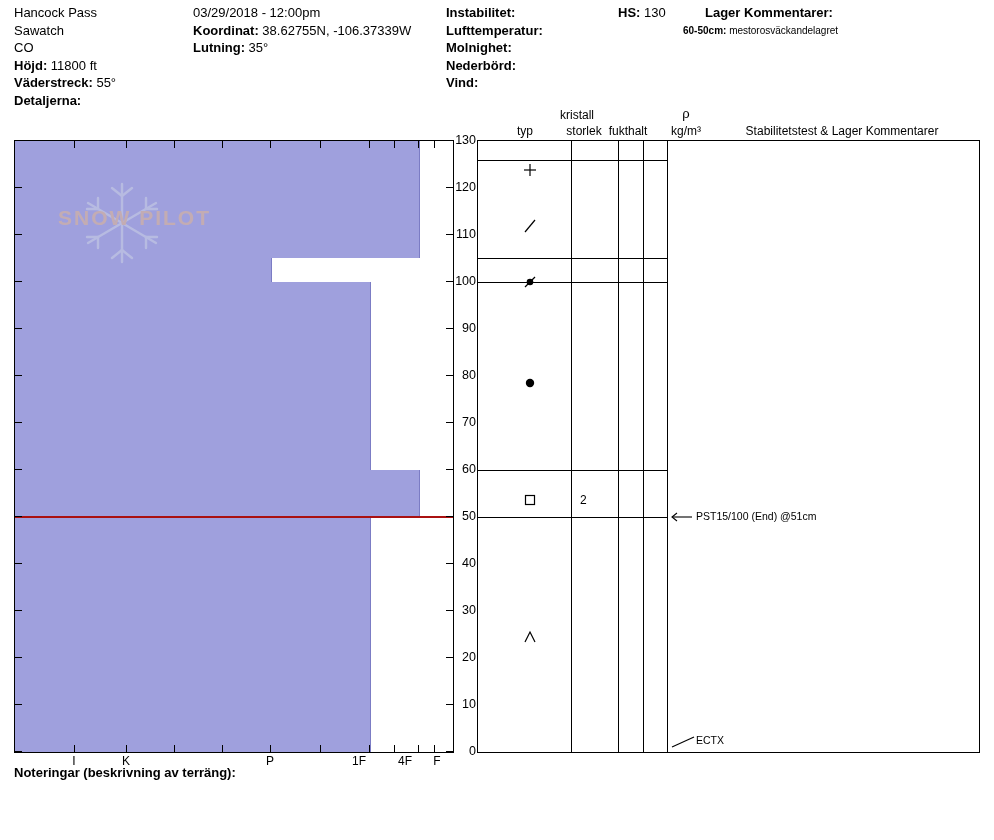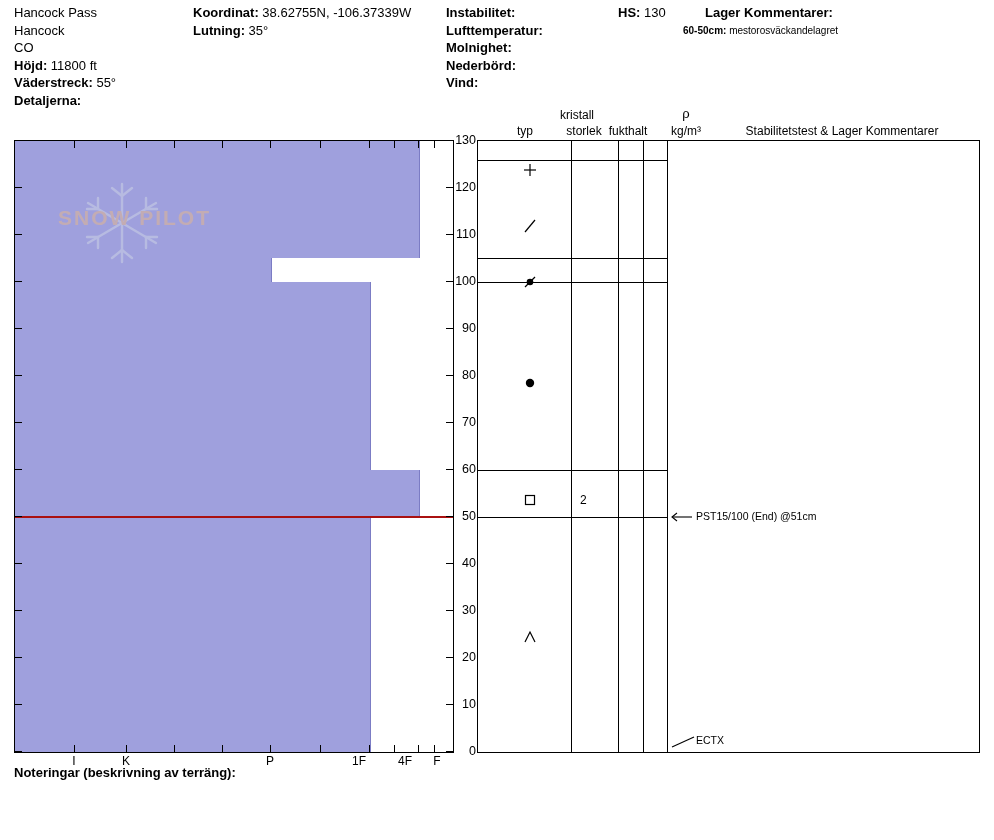--- a/index.html
+++ b/index.html
@@ -233,36 +233,37 @@
 </style>
 </head>
 <body>
 
 <div class="root">
 
   <div class="header">
 
     <div class="hcol hcol-1">
       <div class="hrow">Hancock Pass</div>
-      <div class="hrow">Hancock</div>
+      <div class="hrow">Sawatch</div>
       <div class="hrow">CO</div>
       <div class="hrow">
         <span class="lbl">Höjd:</span>
         <span class="val">11800 ft</span>
       </div>
       <div class="hrow">
         <span class="lbl">Väderstreck:</span>
         <span class="val">55°</span>
       </div>
       <div class="hrow">
         <span class="lbl">Detaljerna:</span>
       </div>
     </div>
 
     <div class="hcol hcol-2">
+      <div class="hrow">03/29/2018 - 12:00pm</div>
       <div class="hrow">
         <span class="lbl">Koordinat:</span>
         <span class="val">38.62755N, -106.37339W</span>
       </div>
       <div class="hrow">
         <span class="lbl">Lutning:</span>
         <span class="val">35°</span>
       </div>
     </div>
 

